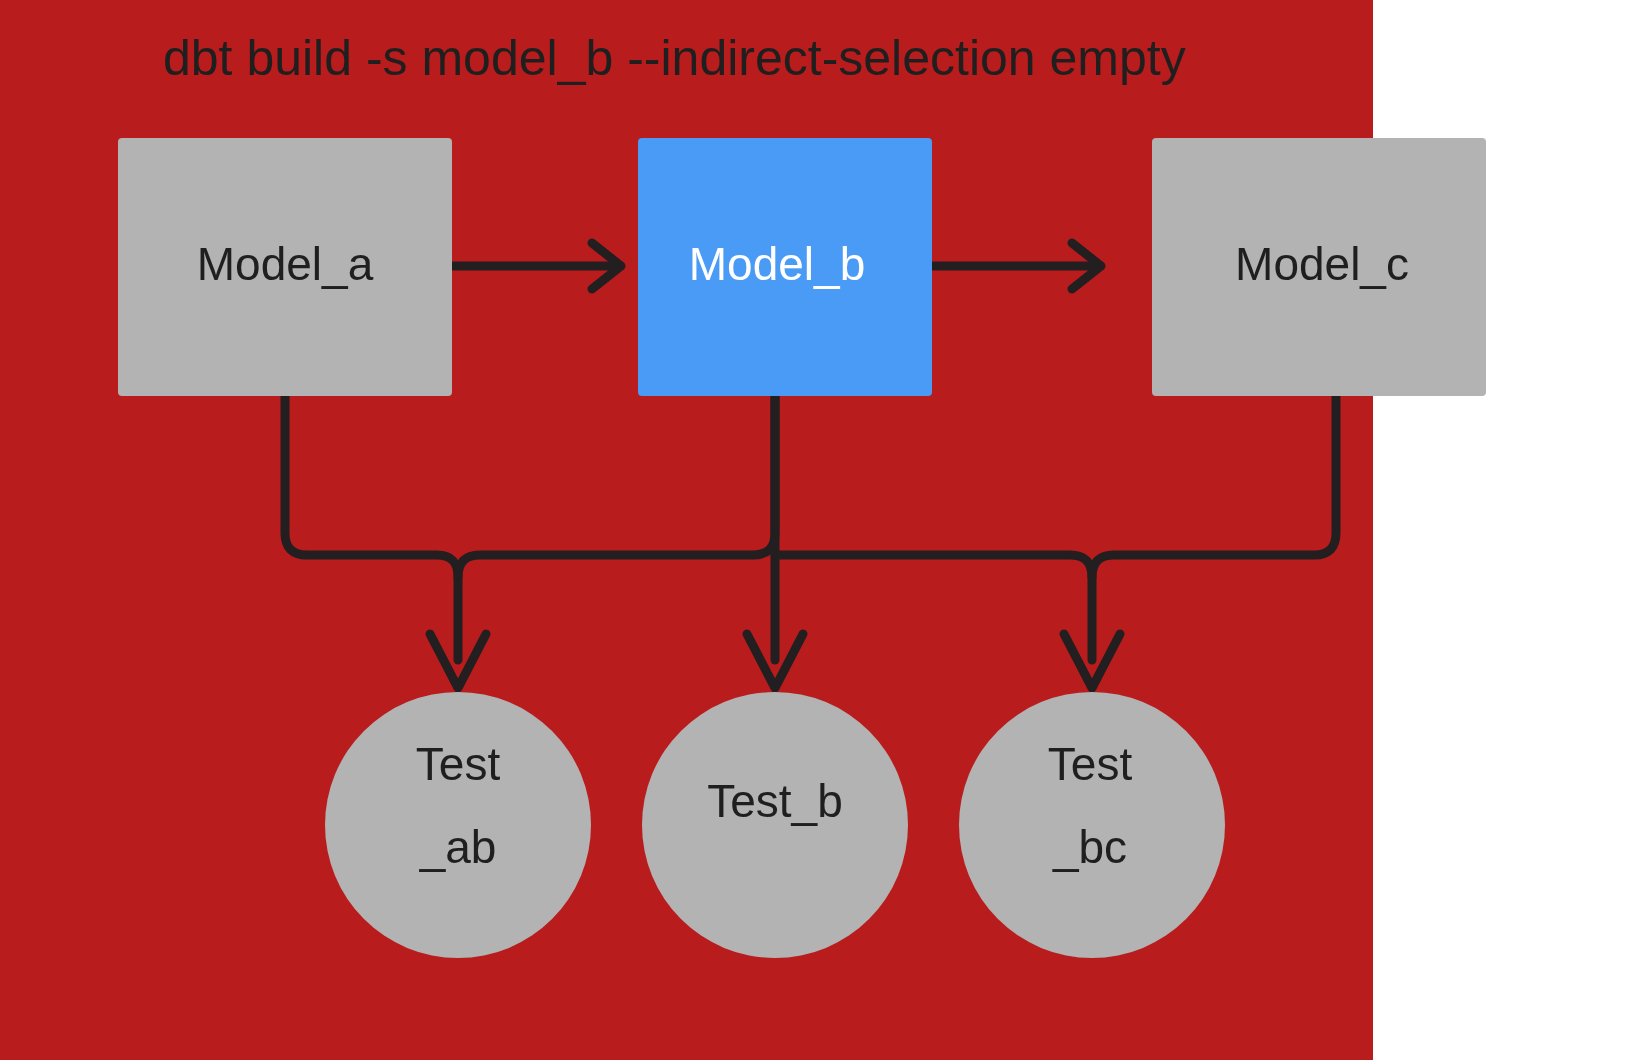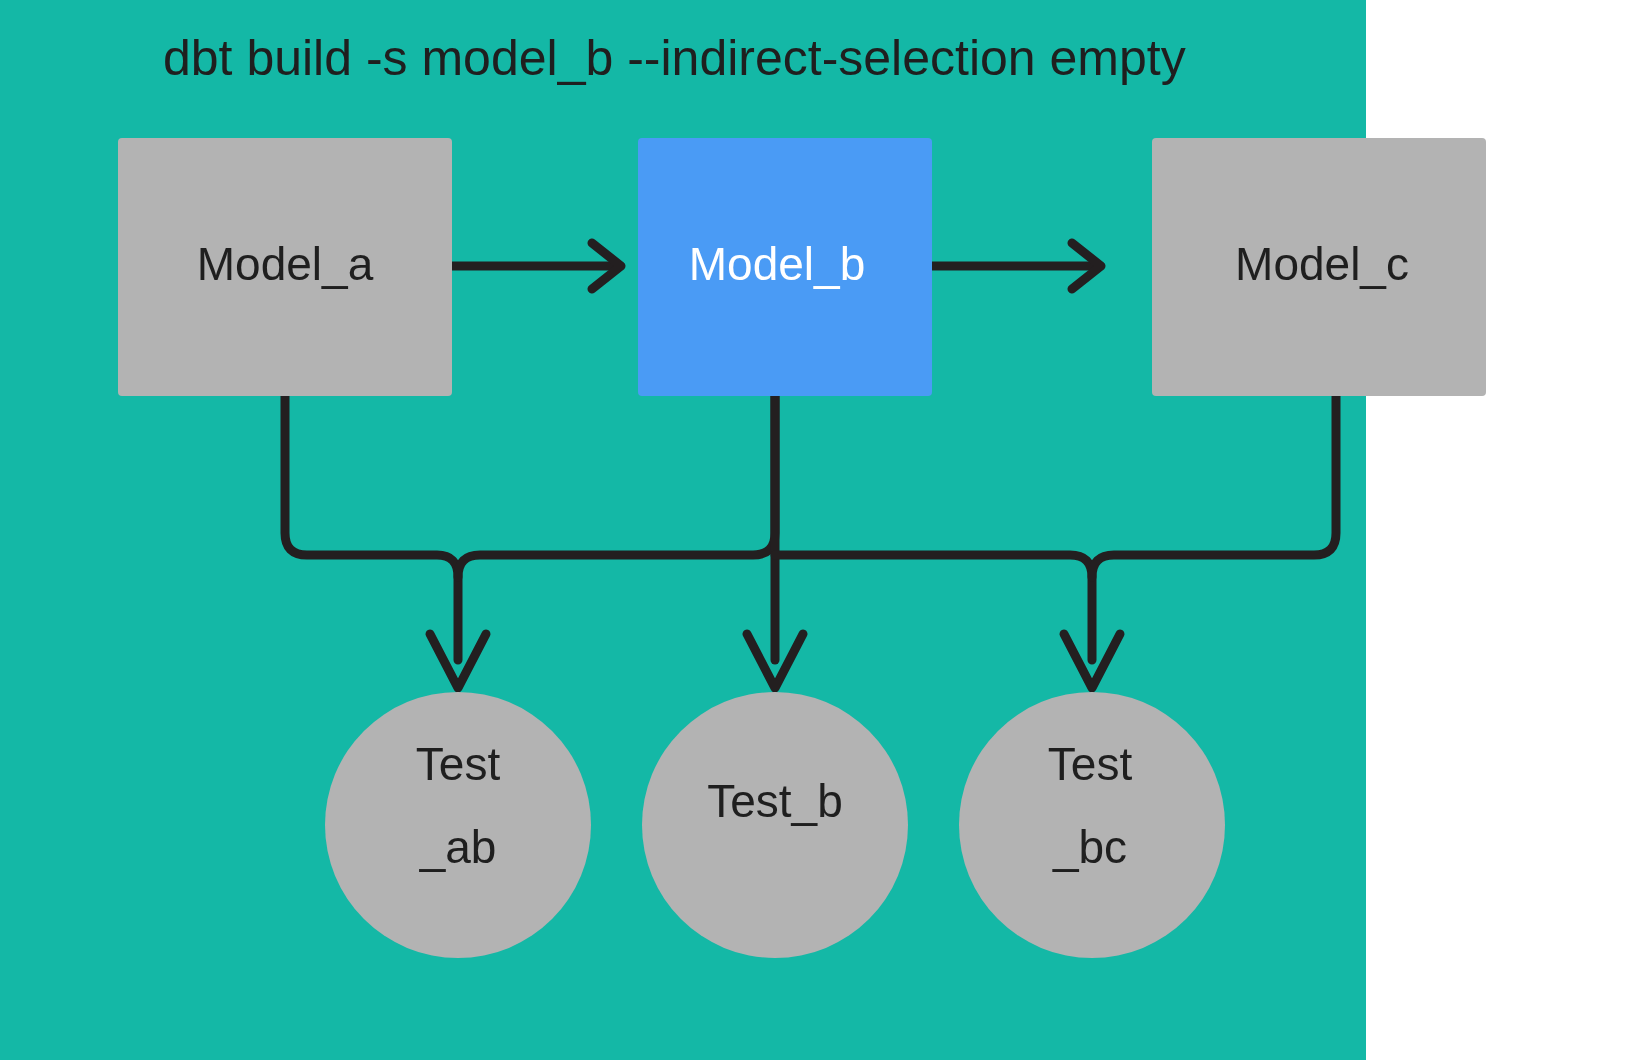--- a/index.html
+++ b/index.html
@@ -10,21 +10,22 @@
   body {
     width: 1630px;
     height: 1060px;
     overflow: hidden;
     font-family: "Liberation Sans", sans-serif;
   }
   #canvas {
     position: relative;
     width: 1366px;
     height: 1060px;
-    background: #14b8a6;
+    background: #b91c1c;
+    padding-left: 7px;
   }
   svg.diagram {
     position: absolute;
     left: 0;
     top: 0;
     width: 1630px;
     height: 1060px;
   }
   .title-text {
     font-family: "Liberation Sans", sans-serif;

